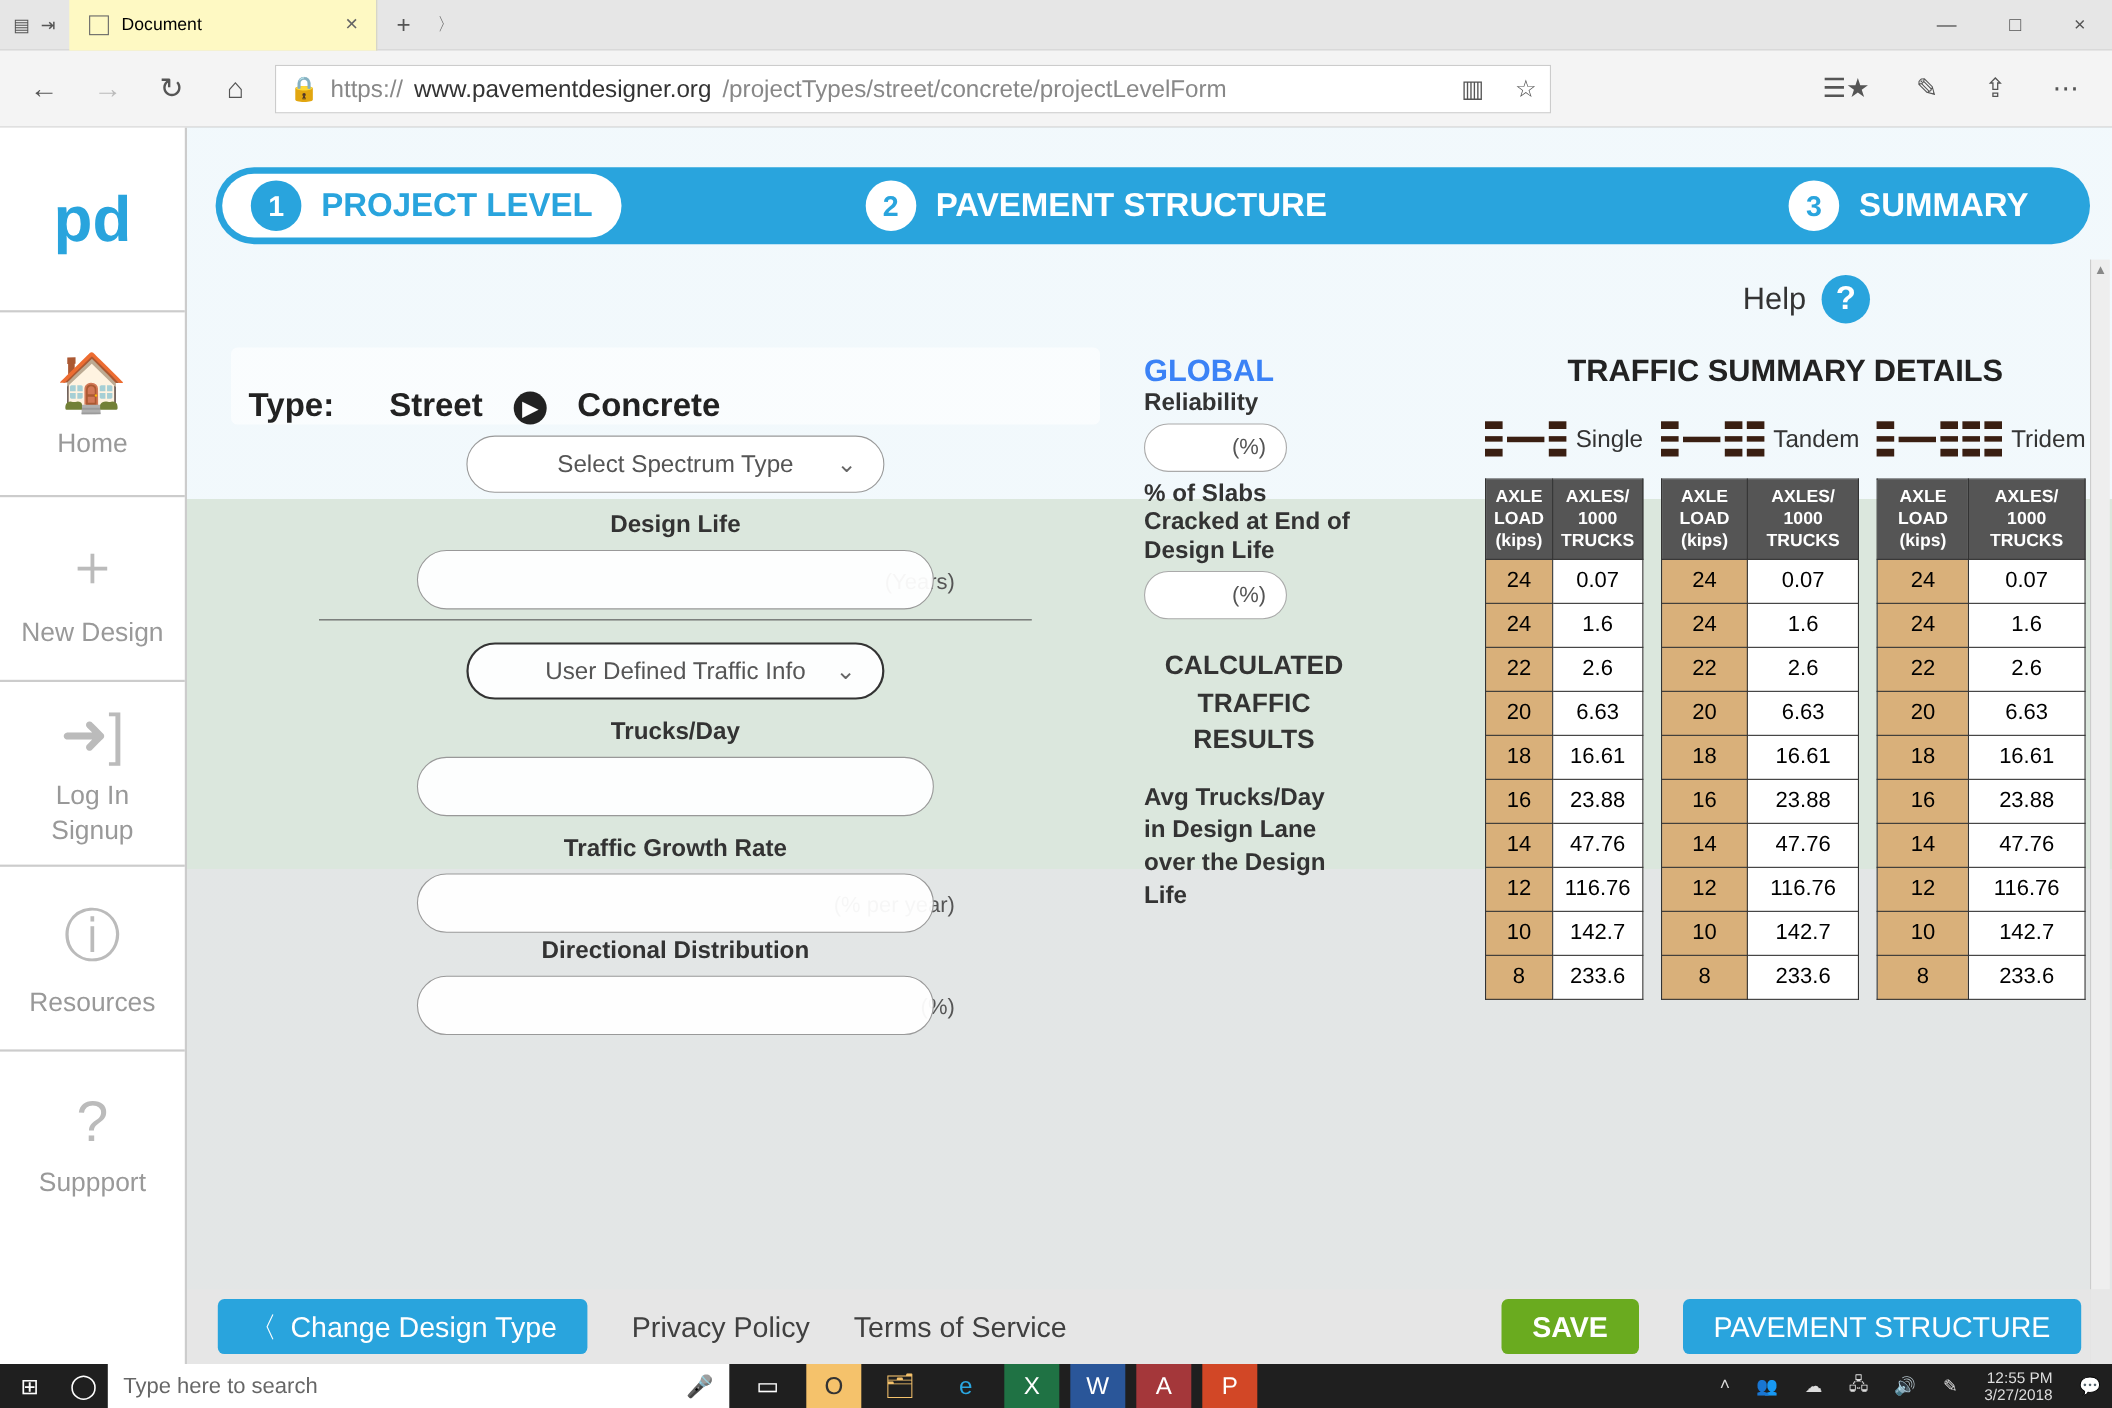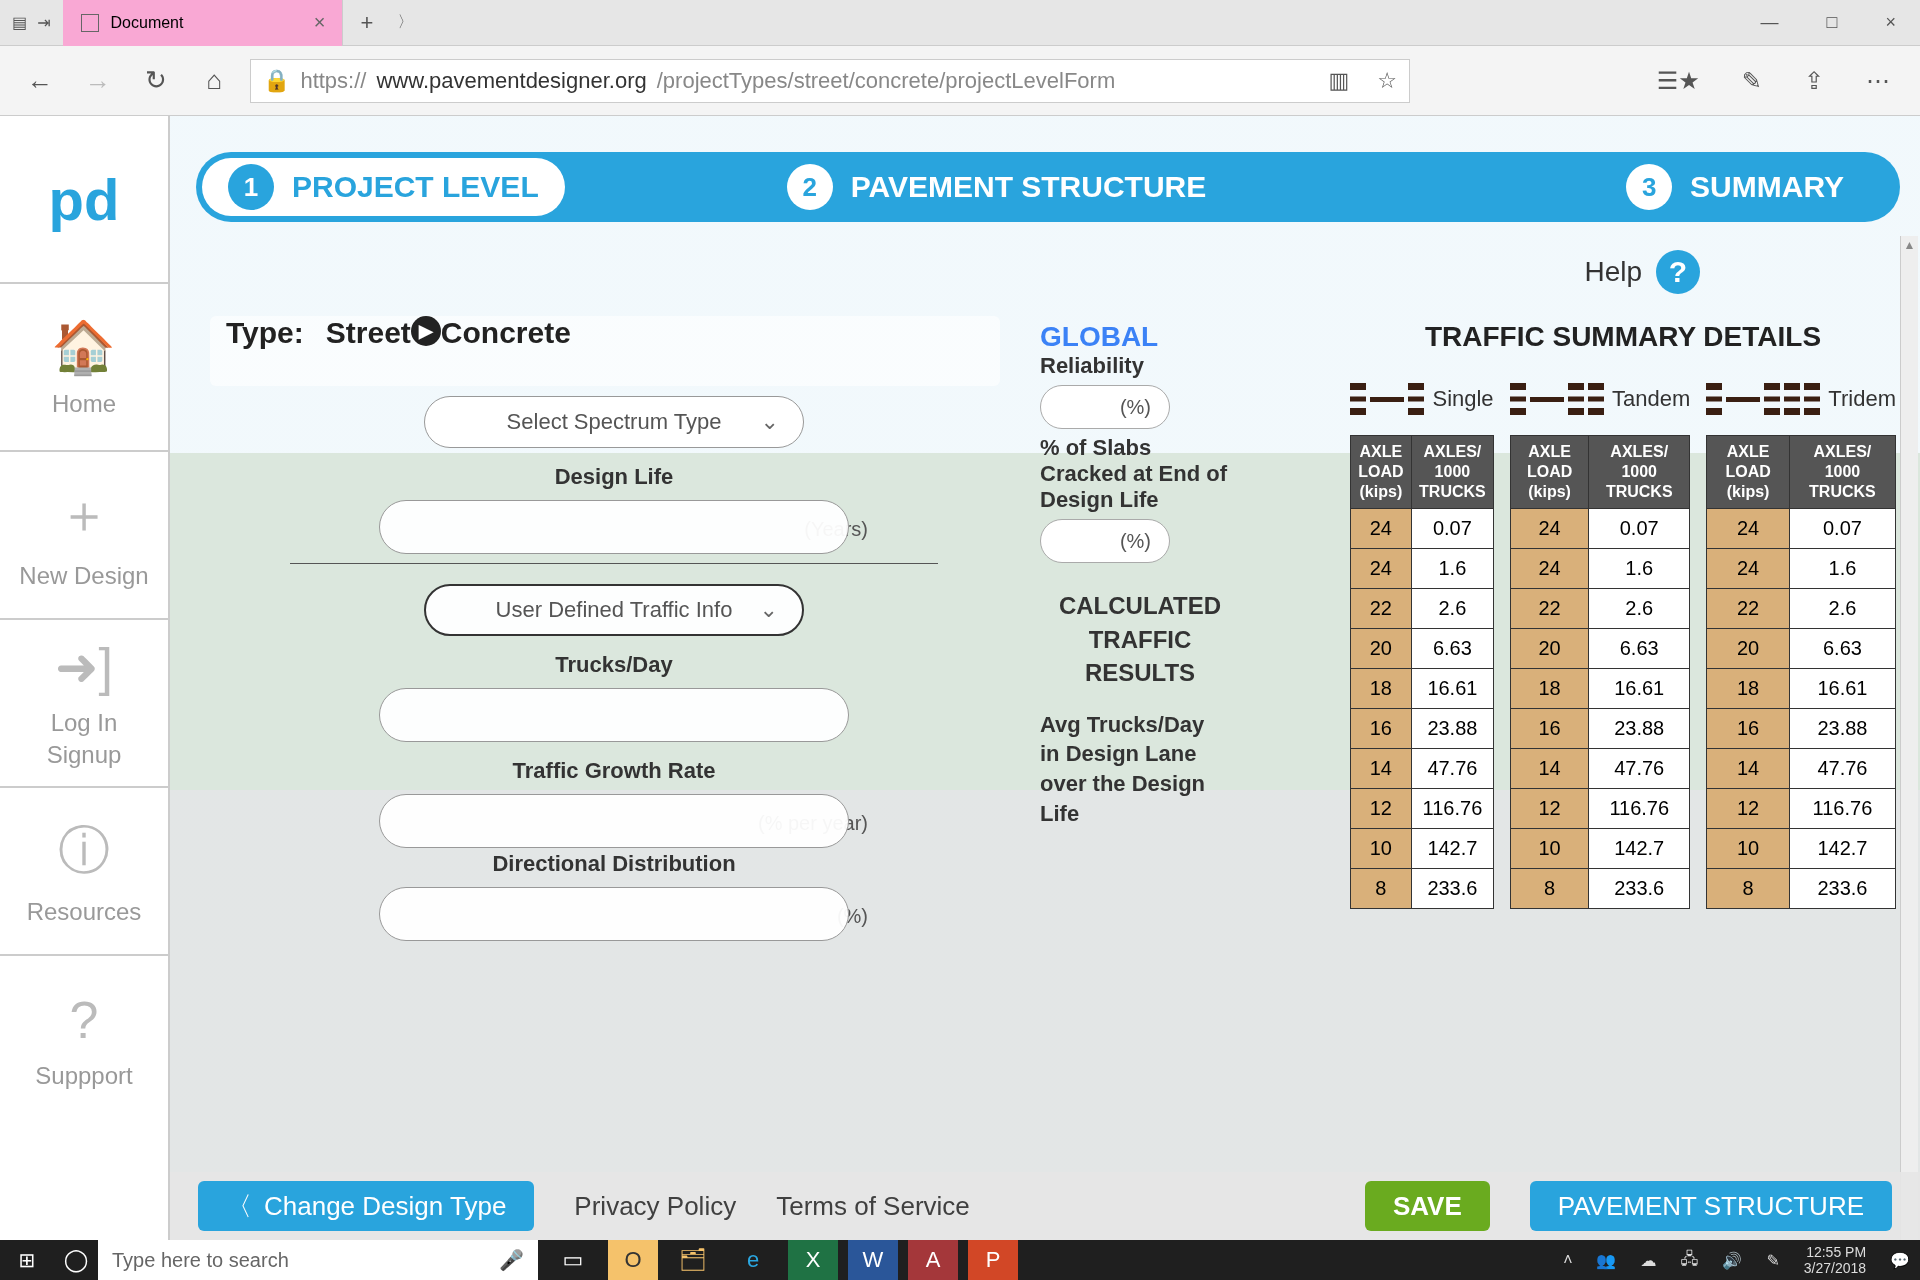--- a/index.html
+++ b/index.html
@@ -1,20 +1,20 @@
 <!DOCTYPE html>
 <html><head>
 <meta charset="utf-8">
 <style>
 * { box-sizing: border-box; margin: 0; padding: 0; font-family: Arial, Helvetica, sans-serif; }
 html, body { width: 1920px; height: 1280px; overflow: hidden; background: #fff; }
 
 
 .titlebar { height: 46px; background: #e6e6e6; display: flex; align-items: center; border-bottom: 1px solid #ccc; }
-.titlebar .tab { height: 46px; background: #f9a8d4; display: flex; align-items: center; padding: 0 18px; min-width: 280px; border-right: 1px solid #ccc; position: relative;}
+.titlebar .tab { height: 46px; background: #fef9c3; display: flex; align-items: center; padding: 0 18px; min-width: 280px; border-right: 1px solid #ccc; position: relative;}
 .titlebar .left-icons { display:flex; align-items:center; padding:0 12px; gap:10px; color:#555;}
 .titlebar .tab .close { position:absolute; right:16px; color:#666; font-size:20px;}
 .titlebar .plus { padding: 0 18px; color:#555; font-size:22px;}
 .titlebar .chevdn { padding: 0 6px; color:#666; font-size:16px;}
 .titlebar .win-ctrls { margin-left:auto; display:flex; gap:48px; padding-right:24px; color:#555; font-size:18px;}
 
 .addrbar { height: 70px; background: #f4f4f4; display:flex; align-items:center; gap:14px; padding: 0 18px; border-bottom:1px solid #ccc;}
 .addrbar .navbtn { width:44px; height:44px; display:flex; align-items:center; justify-content:center; color:#555; font-size:26px; }
 .addrbar .urlbox { flex:1; min-width:960px; max-width:1160px; height:44px; border:1px solid #ccc; background:#fff; display:flex; align-items:center; padding:0 12px; gap:10px; color:#555; font-size:22px;}
 .addrbar .urlbox .proto { color:#888; }
@@ -44,21 +44,21 @@
 .step .num { width:46px; height:46px; border-radius:50%; background:#fff; color:#29a4dd; display:flex; align-items:center; justify-content:center; font-size:26px; font-weight:bold;}
 .step.active { background:#fff; color:#29a4dd; border-radius:40px; margin:6px; height:58px;}
 .step.active .num { background:#29a4dd; color:#fff;}
 .step2 { margin-left: 190px;}
 .step3 { margin-left: auto; margin-right: 30px;}
 
 .helprow { position:absolute; top:134px; right:220px; display:flex; align-items:center; gap:14px; font-size:28px; color:#333;}
 .helprow .qmark{ width:44px;height:44px;border-radius:50%;background:#29a4dd;color:#fff;display:flex;align-items:center;justify-content:center;font-weight:bold;font-size:30px;}
 
 
-.typebox { position:absolute; top:200px; left:40px; width:790px; height:70px; background:rgba(255,255,255,0.6); display:flex; align-items:flex-start; padding:0 16px; font-size:30px; font-weight:bold; color:#222; border-radius:6px;}
+.typebox { position:absolute; top:200px; left:40px; width:790px; height:70px; background:rgba(255,255,255,0.6); display:flex; align-items:flex-end; padding:0 16px; font-size:30px; font-weight:bold; color:#222; gap:28px; border-radius:6px;}
 .typebox .chev { width:30px;height:30px;border-radius:50%;background:#222;color:#fff;display:inline-flex;align-items:center;justify-content:center;font-size:18px;}
 
 
 .formcol { position:absolute; top:280px; left:60px; width:768px; }
 .formcol h3 { text-align:center; font-size:26px; font-weight:bold; color:#333; margin: 24px 0 18px;}
 .pill { width:380px; height:52px; border:1.5px solid #999; border-radius:28px; background:rgba(255,255,255,0.95); margin:0 auto 8px; display:flex; align-items:center; justify-content:center; color:#555; font-size:22px; position:relative;}
 .pill.wide { width:470px; height:54px;}
 .pill .cv { position:absolute; right:24px; color:#666;}
 .pill.sel { border:2.5px solid #333;}
 .lbl { text-align:center; color:#333; font-size:22px; font-weight:bold; margin: 16px 0 10px;}
@@ -99,21 +99,21 @@
 .actionbar { position:absolute; left:0; right:0; bottom:0; height:68px; background:rgba(230,230,230,0.92); display:flex; align-items:center; gap:40px; padding:0 28px; }
 .btn { height:50px; border:none; border-radius:6px; color:#fff; font-size:26px; font-weight:500; padding:0 28px; display:flex; align-items:center; gap:12px;}
 .btn.blue { background:#29a4dd;}
 .btn.green { background:#6aab1f; font-weight:bold;}
 .linkish { color:#404040; font-size:26px;}
 .actionbar .spacer{ flex:1;}
 
 
 .taskbar { height:40px; background:#1f1f1f; display:flex; align-items:center; color:#fff; font-size:16px;}
 .taskbar .start { width:54px; display:flex; align-items:center; justify-content:center; font-size:20px;}
-.taskbar .search { width:440px; height:40px; background:#fff; color:#666; display:flex; align-items:center; padding:0 14px; gap:12px; font-size:20px;}
+.taskbar .search { width:565px; height:40px; background:#fff; color:#666; display:flex; align-items:center; padding:0 14px; gap:12px; font-size:20px;}
 .taskbar .search .mic{ margin-left:auto; }
 .taskbar .tbicons { display:flex; align-items:center; gap:10px; margin-left:10px;}
 .taskbar .tbicons .ti { width:50px; height:40px; display:flex; align-items:center; justify-content:center; font-size:22px;}
 .taskbar .tray { margin-left:auto; display:flex; align-items:center; gap:24px; padding-right:10px; color:#ddd;}
 .taskbar .clock { text-align:right; font-size:14px; line-height:1.15;}
 
 .doc-ic { display:inline-block; width:18px; height:18px; border:1.5px solid #666; margin-right:12px;}
 </style>
 </head>
 <body>

